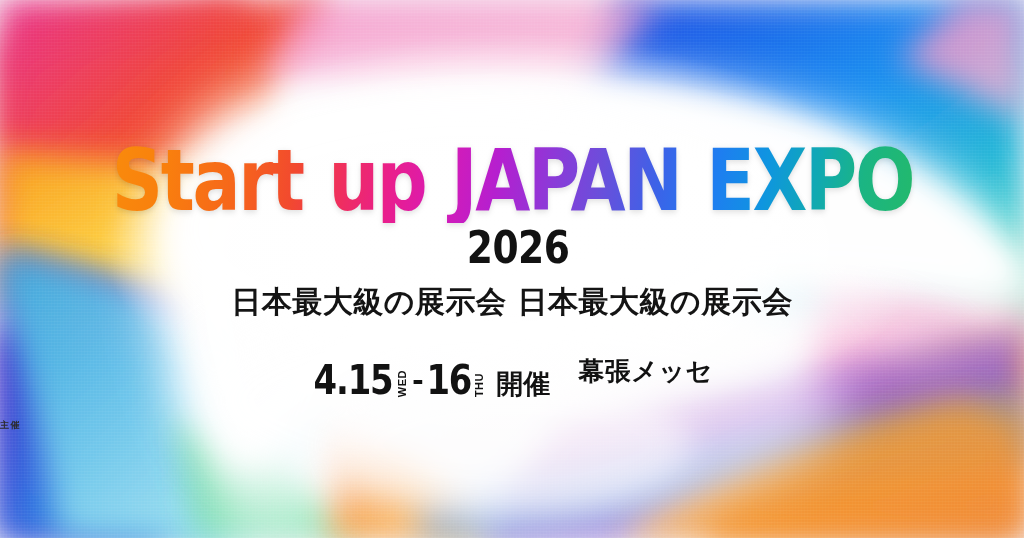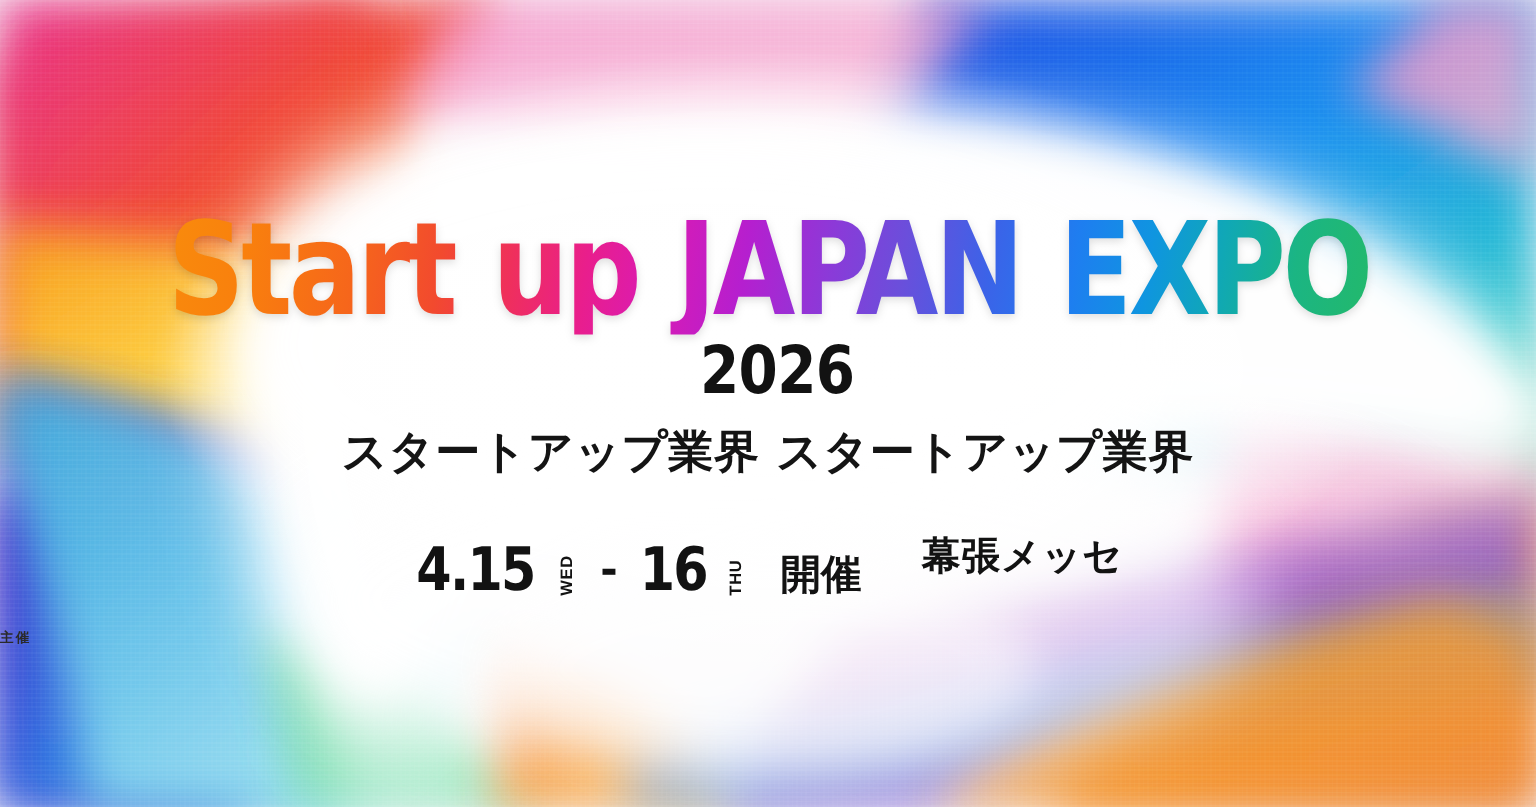--- a/index.html
+++ b/index.html
@@ -104,21 +104,21 @@
     font-weight:700; font-size:30px; line-height:1.15;
     letter-spacing:.5px;
     color:#141414;
     text-shadow:0 1px 2px rgba(255,255,255,.7);
   }
 
   
   .daterow-wrap { position:absolute; top:358px; left:0; right:0; text-align:center; }
   .daterow {
     display:inline-flex; align-items:flex-end; justify-content:center;
-    gap:12px;
+    gap:0px;
     color:#121212;
   }
   .dnum {
     font-family:"Liberation Sans Narrow","DejaVu Sans Condensed","Liberation Sans",sans-serif;
     font-weight:700; font-size:40px; line-height:1;
     letter-spacing:-1.2px;
     transform:scaleX(.94);
     transform-origin:bottom center;
   }
   .dow {
@@ -306,21 +306,21 @@
 
     <div class="title-wrap">
       <span class="title"><span class="seg">Start</span><span class="sp">&nbsp;</span><span class="seg">up</span><span class="sp">&nbsp;</span><span class="seg">JAPAN</span><span class="sp">&nbsp;</span><span class="seg">EXPO</span></span>
     </div>
 
     <div class="year-wrap">
       <span class="year">2026</span>
     </div>
 
     <div class="tagline-wrap">
-      <span class="tagline">スタートアップ業界 スタートアップ業界</span>
+      <span class="tagline">日本最大級の展示会 日本最大級の展示会</span>
     </div>
 
     <div class="daterow-wrap">
       <div class="daterow">
         <span class="dnum">4.15</span>
         <span class="dow">WED</span>
         <span class="dash">-</span>
         <span class="dnum">16</span>
         <span class="dow">THU</span>
         <span class="kaisai">開催</span>

